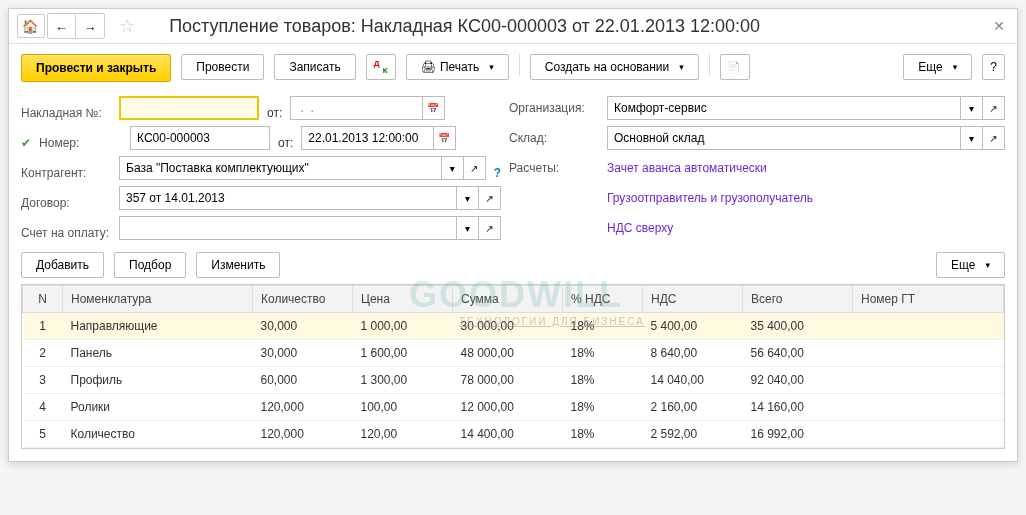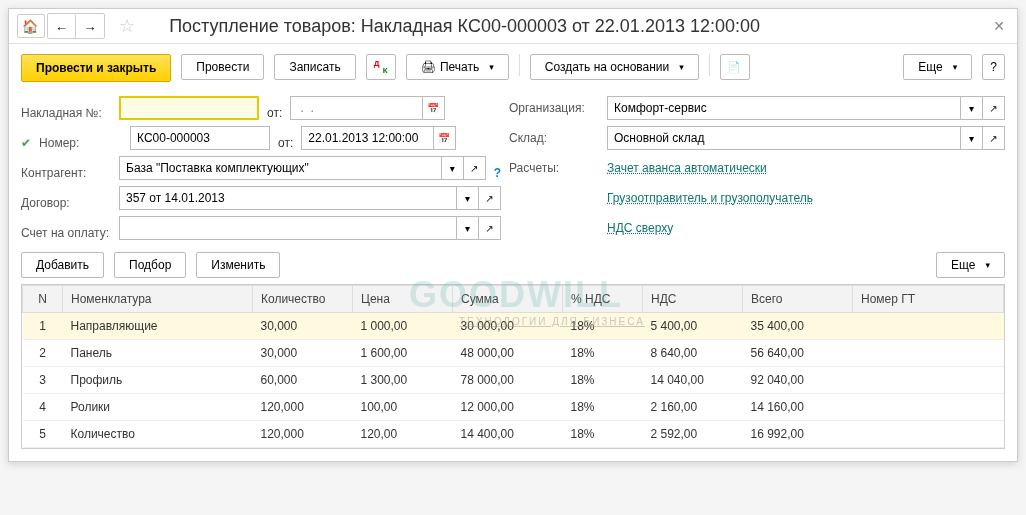--- a/index.html
+++ b/index.html
@@ -24,21 +24,21 @@
 .form-row { display: flex; align-items: center; margin-bottom: 6px; gap: 8px; }
 .form-row .col-left { display: flex; align-items: flex-end; gap: 8px; width: 480px; }
 .form-row .col-right { display: flex; align-items: center; gap: 8px; flex: 1; }
 .label { width: 90px; color: #555; font-size: 12px; }
 .label-r { width: 90px; color: #555; font-size: 12px; }
 .input { border: 1px solid #bbb; padding: 3px 6px; height: 24px; font-size: 12px; background: #fff; }
 .input-yellow { border: 2px solid #e8c800; background: #fffde6; }
 .input-group { display: flex; }
 .input-group .input { flex: 1; }
 .ig-btn { width: 22px; height: 24px; border: 1px solid #bbb; border-left: none; background: #fff; display: flex; align-items: center; justify-content: center; cursor: pointer; font-size: 10px; }
-.link { color: #0f766e; text-decoration: underline; cursor: pointer; }
+.link { color: #6d28d9; cursor: pointer; }
 .link.dotted { text-decoration-style: dotted; }
 .green-flag { color: #4a9b4a; font-size: 12px; }
 .help-icon { color: #0088cc; font-weight: bold; cursor: pointer; }
 .dk-icon { display: inline-block; width: 14px; height: 14px; position: relative; }
 .dk-icon::before { content: 'Д'; color: #d00; font-size: 8px; position: absolute; top: -1px; left: 0; font-weight: bold; }
 .dk-icon::after { content: 'К'; color: #070; font-size: 8px; position: absolute; bottom: -1px; right: 0; font-weight: bold; }
 .print-icon::before { content: '🖨'; font-size: 12px; }
 .doc-icon::before { content: '📄'; font-size: 11px; }
 .table-toolbar { display: flex; align-items: center; padding: 6px 0; gap: 10px; }
 .table-wrap { border: 1px solid #ccc; overflow-x: auto; }

